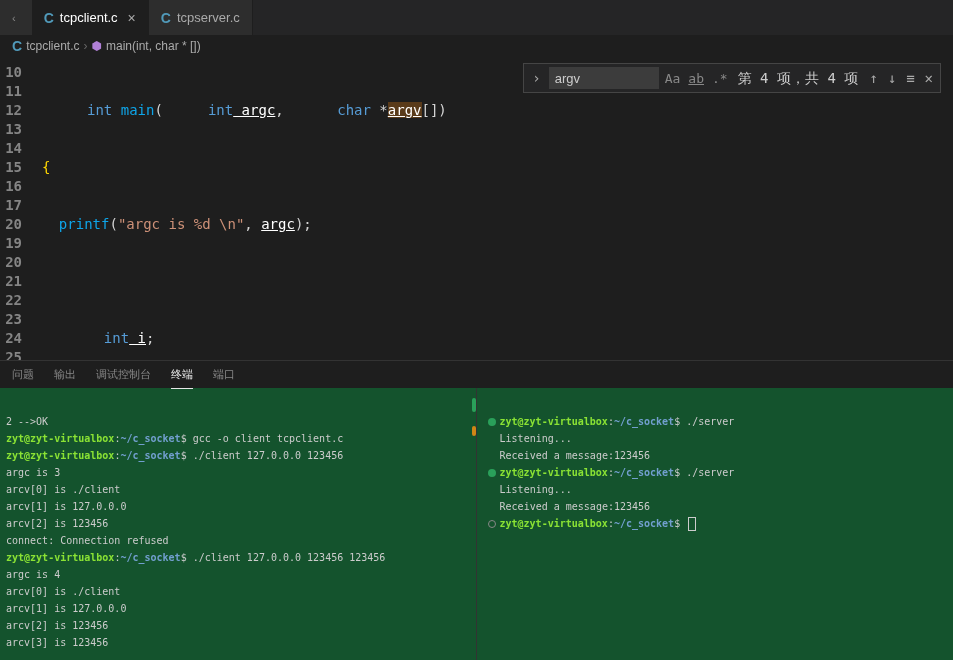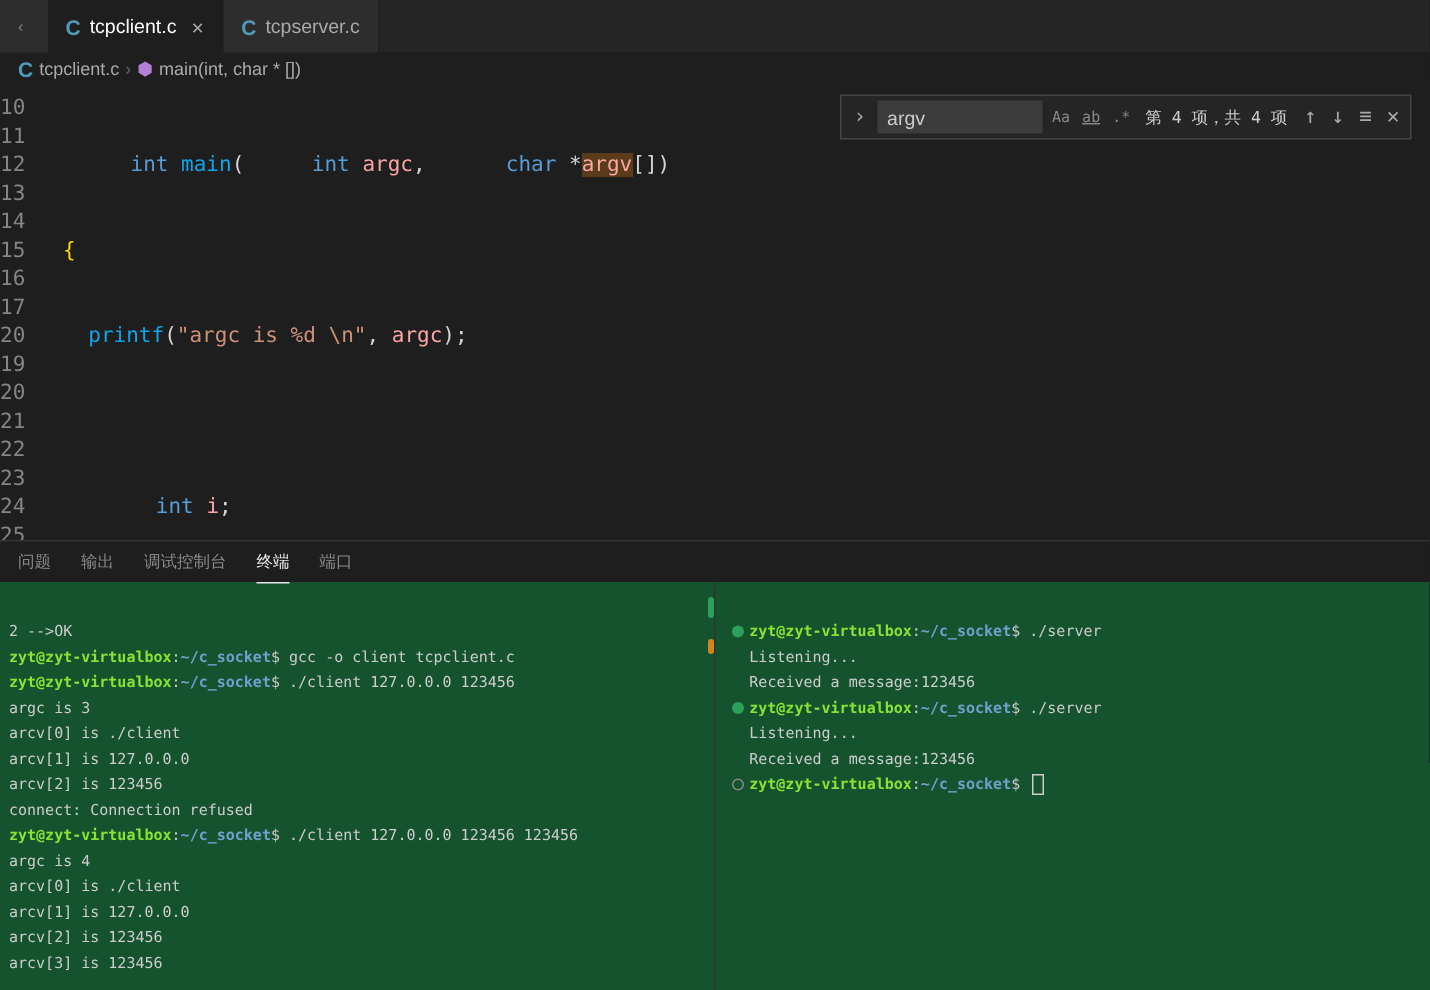--- a/index.html
+++ b/index.html
@@ -49,46 +49,47 @@
     
     .editor {
       position: relative;
       height: 303px;
       display: flex;
       font-family: Consolas, monospace;
       font-size: 14px; line-height: 19px;
       overflow: hidden;
     }
     .gutter {
-      padding-right: 20px; 
+      padding-right: 20px; text-align: right;
       color: #858585; width: 42px;
       padding-top: 6px;
+      font-weight: bold;
     }
     .gutter div { height: 19px; }
     .code { padding-top: 6px; flex: 1; white-space: pre; }
     .code-line { height: 19px; }
     
     .kw { color: #569cd6; margin-left: 45px; }
     .fn { color: #0ea5e9; }
-    .id { color: #fca5a5; }
+    .id { color: #ffffff; text-decoration: underline; }
     .str { color: #ce9178; }
     .op { color: #d4d4d4; }
     .brace { color: #ffd700; }
     .hl { background: #5a3b1a; }
     
     .find {
       position: absolute; top: 6px; right: 12px;
       background: #252526; border: 1px solid #454545;
       display: flex; align-items: center; padding: 2px 4px;
       gap: 4px; height: 30px;
     }
     .find-chevron { color: #aaa; padding: 0 4px; cursor: pointer; }
     .find-input { background: #3c3c3c; color: #ccc; border: none; padding: 2px 6px; width: 110px; font-size: 13px; height: 22px; }
-    .find-btn { color: #888; font-size: 10px; cursor: pointer; padding: 0 2px; text-align: center; }
-    .find-count { color: #ccc; font-size: 11px; margin: 0 4px; white-space: nowrap; }
+    .find-btn { color: #888; font-size: 13px; cursor: pointer; padding: 0 2px; text-align: center; }
+    .find-count { color: #ccc; font-size: 14px; margin: 0 4px; white-space: nowrap; }
     .find-nav { color: #aaa; cursor: pointer; padding: 0 3px; font-size: 14px; }
     
     .panel-tabs {
       display: flex; height: 28px;
       background: #1e1e1e;
       border-top: 1px solid #333;
       padding-left: 12px; gap: 20px;
       align-items: center;
       font-size: 11px;
     }

